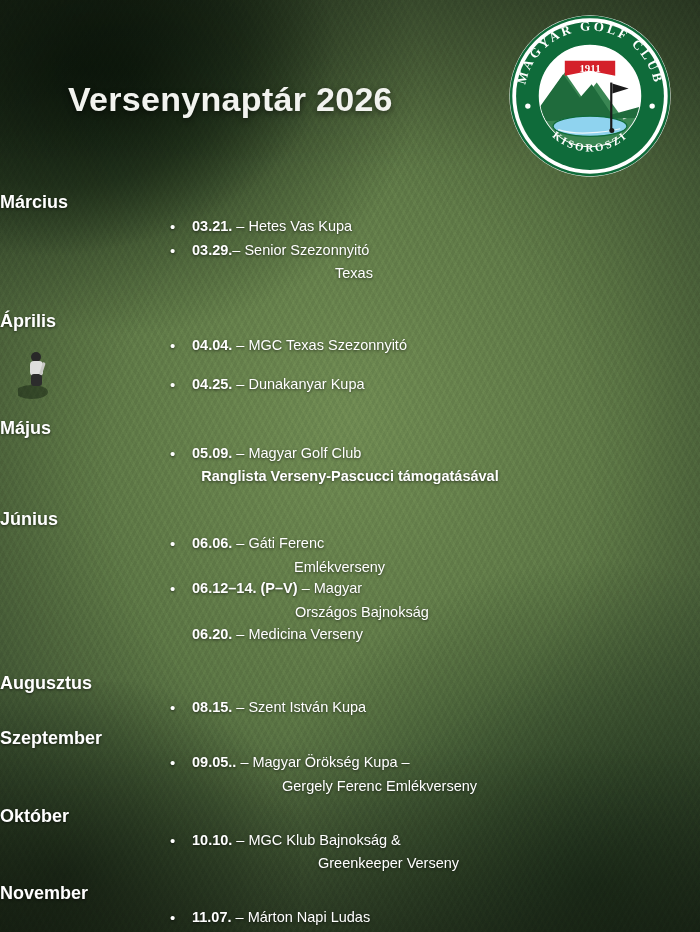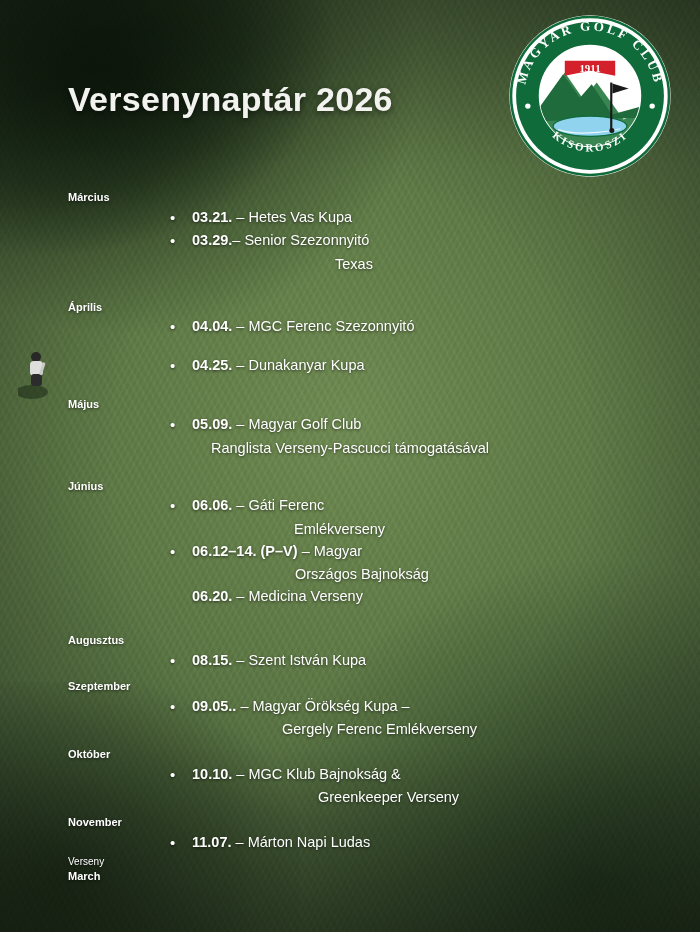--- a/index.html
+++ b/index.html
@@ -91,24 +91,23 @@
   
   .calendar {
     position: absolute;
     left: 0;
     top: 176px;
     width: 700px;
     color: #ffffff;
     text-shadow: 0 1px 3px rgba(0,0,0,0.6);
   }
   .month {
-    font-size: 11px;
+    font-size: 18px;
     font-weight: 700;
     color: #ffffff;
-    padding-left: 68px;
     margin-top: 14px;
     margin-bottom: 2px;
     line-height: 1.35;
   }
   .month.tight { margin-top: 6px; }
   .events { list-style: none; margin: 0; padding: 0; }
   .event {
     display: flex;
     align-items: flex-start;
     font-size: 14.5px;
@@ -131,21 +130,21 @@
     line-height: 1.5;
     text-align: center;
     padding-left: 150px;
     padding-right: 150px;
   }
   .event-cont.indent-a { text-align: left; padding-left: 294px; padding-right: 20px; }
   .event-cont.indent-b { text-align: left; padding-left: 318px; padding-right: 20px; }
   .event-cont.indent-c { text-align: left; padding-left: 295px; padding-right: 20px; }
   .event-cont.indent-d { text-align: left; padding-left: 282px; padding-right: 20px; }
   .event-cont.indent-e { text-align: left; padding-left: 335px; padding-right: 20px; }
-  .event-cont.center-wide { text-align: center; padding-left: 60px; padding-right: 60px; }
+  .event-cont.center-wide { text-align: center; padding-left: 60px; padding-right: 60px; font-weight: bold; }
   .month-inline {
     font-size: 10px;
     font-weight: 400;
     padding-left: 68px;
     line-height: 1.35;
   }
   .spacer-sm { height: 10px; }
   .spacer-xs { height: 5px; }
 </style>
 </head>
@@ -232,21 +231,21 @@
     <div class="event-cont indent-e">Texas</div>
 
     <div class="spacer-sm"></div>
 
     <div class="month">Április</div>
     <ul class="events">
       <li class="event">
         <span class="bullet">•</span>
         <span class="event-text">
           <span class="event-date">04.04.</span>
-          <span class="event-name">– MGC Ferenc Szezonnyitó</span>
+          <span class="event-name">– MGC Texas Szezonnyitó</span>
         </span>
       </li>
       <li class="event" style="margin-top:16px;">
         <span class="bullet">•</span>
         <span class="event-text">
           <span class="event-date">04.25.</span>
           <span class="event-name">– Dunakanyar Kupa</span>
         </span>
       </li>
     </ul>

